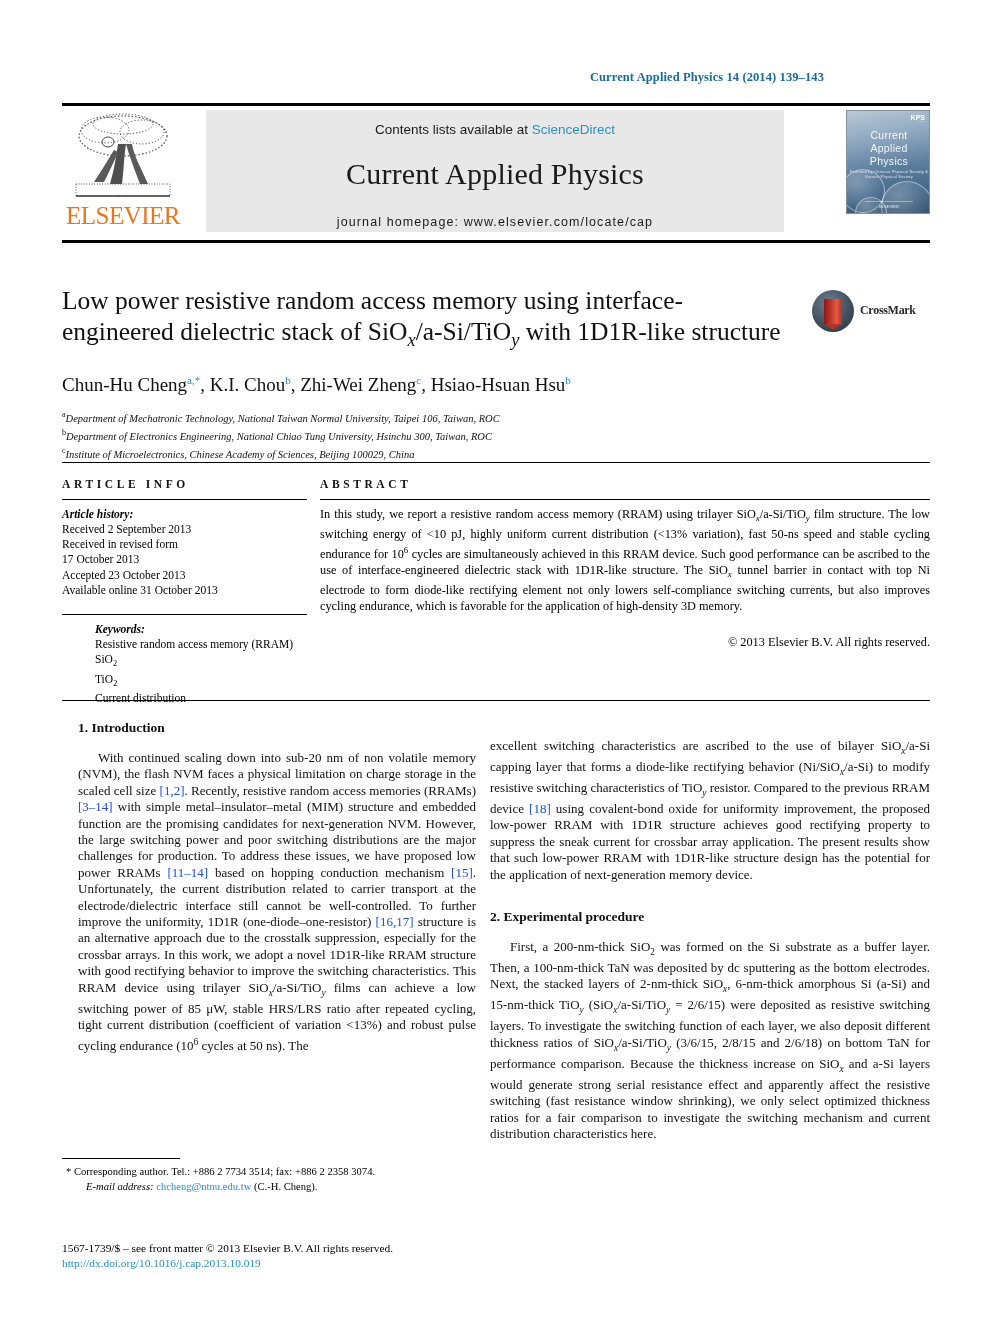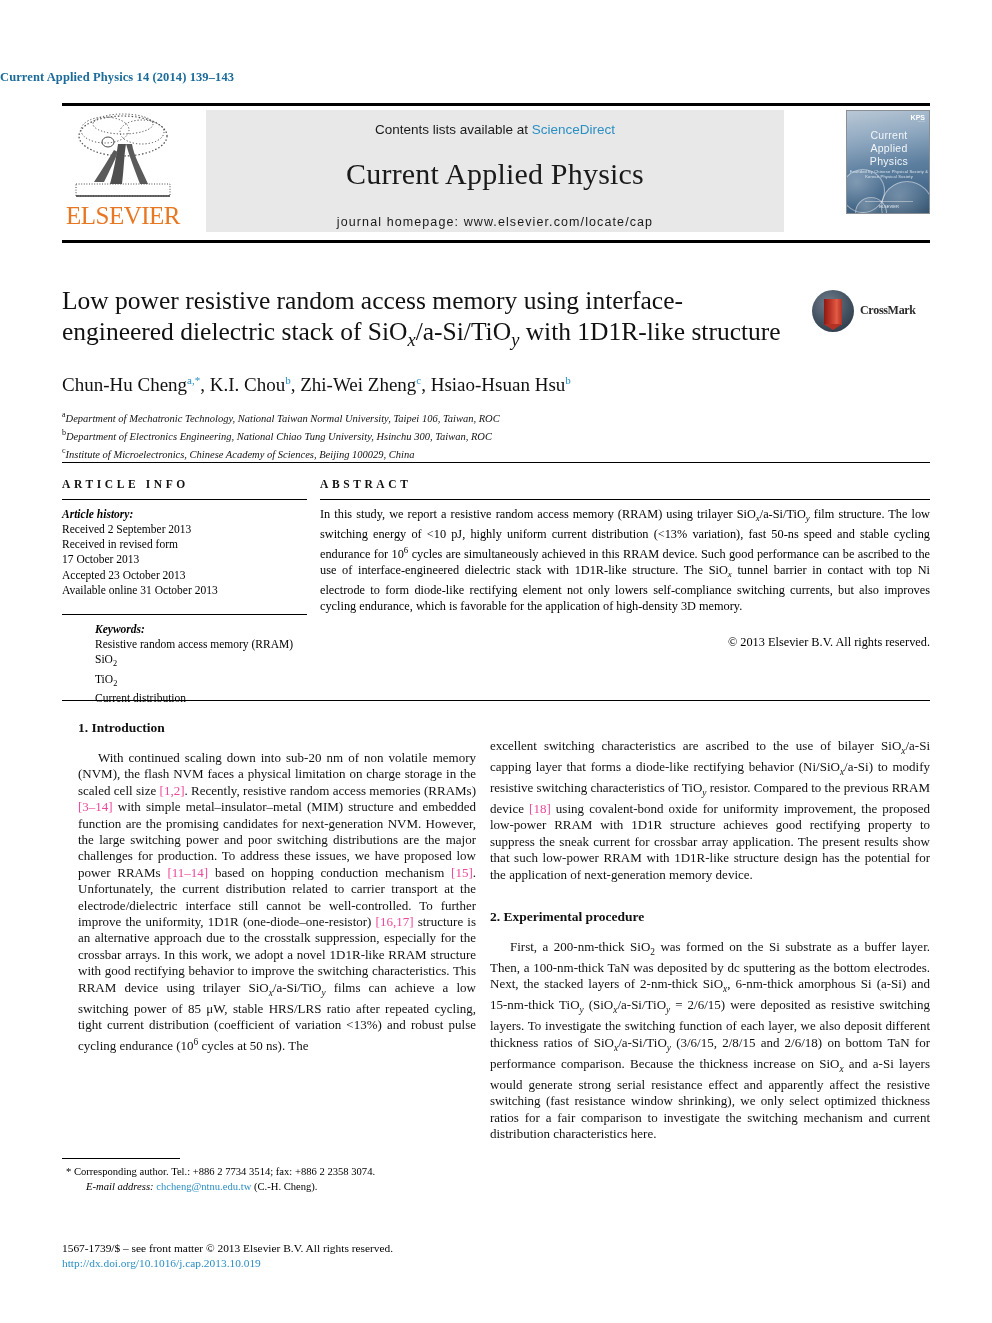--- a/index.html
+++ b/index.html
@@ -21,21 +21,21 @@
     width: 992px;
     height: 1323px;
     background: #ffffff;
   }
 
   
   .running-head {
     position: absolute;
     left: 0; top: 70px;
     width: 824px;
-    text-align: left;
+    text-align: right;
     font-size: 12.5px;
     color: #1a6b9a;
     font-weight: bold;
     letter-spacing: .1px;
   }
 
   
   .masthead {
     position: absolute;
     left: 62px; top: 103px;
@@ -309,21 +309,21 @@
   p.body-p {
     margin: 0;
     font-size: 13px;
     line-height: 16.4px;
     text-align: justify;
     text-indent: 20px;
     font-family: "Liberation Serif", serif;
     color: #111;
     hyphens: auto;
   }
-  .ref { color: #ec4899; }
+  .ref { color: #1d4ed8; }
   a.link { color: #2b8fc4; text-decoration: none; }
 
   
   .footnote {
     position: absolute;
     left: 62px; top: 1158px;
     width: 398px;
   }
   .footnote-rule {
     width: 118px;

